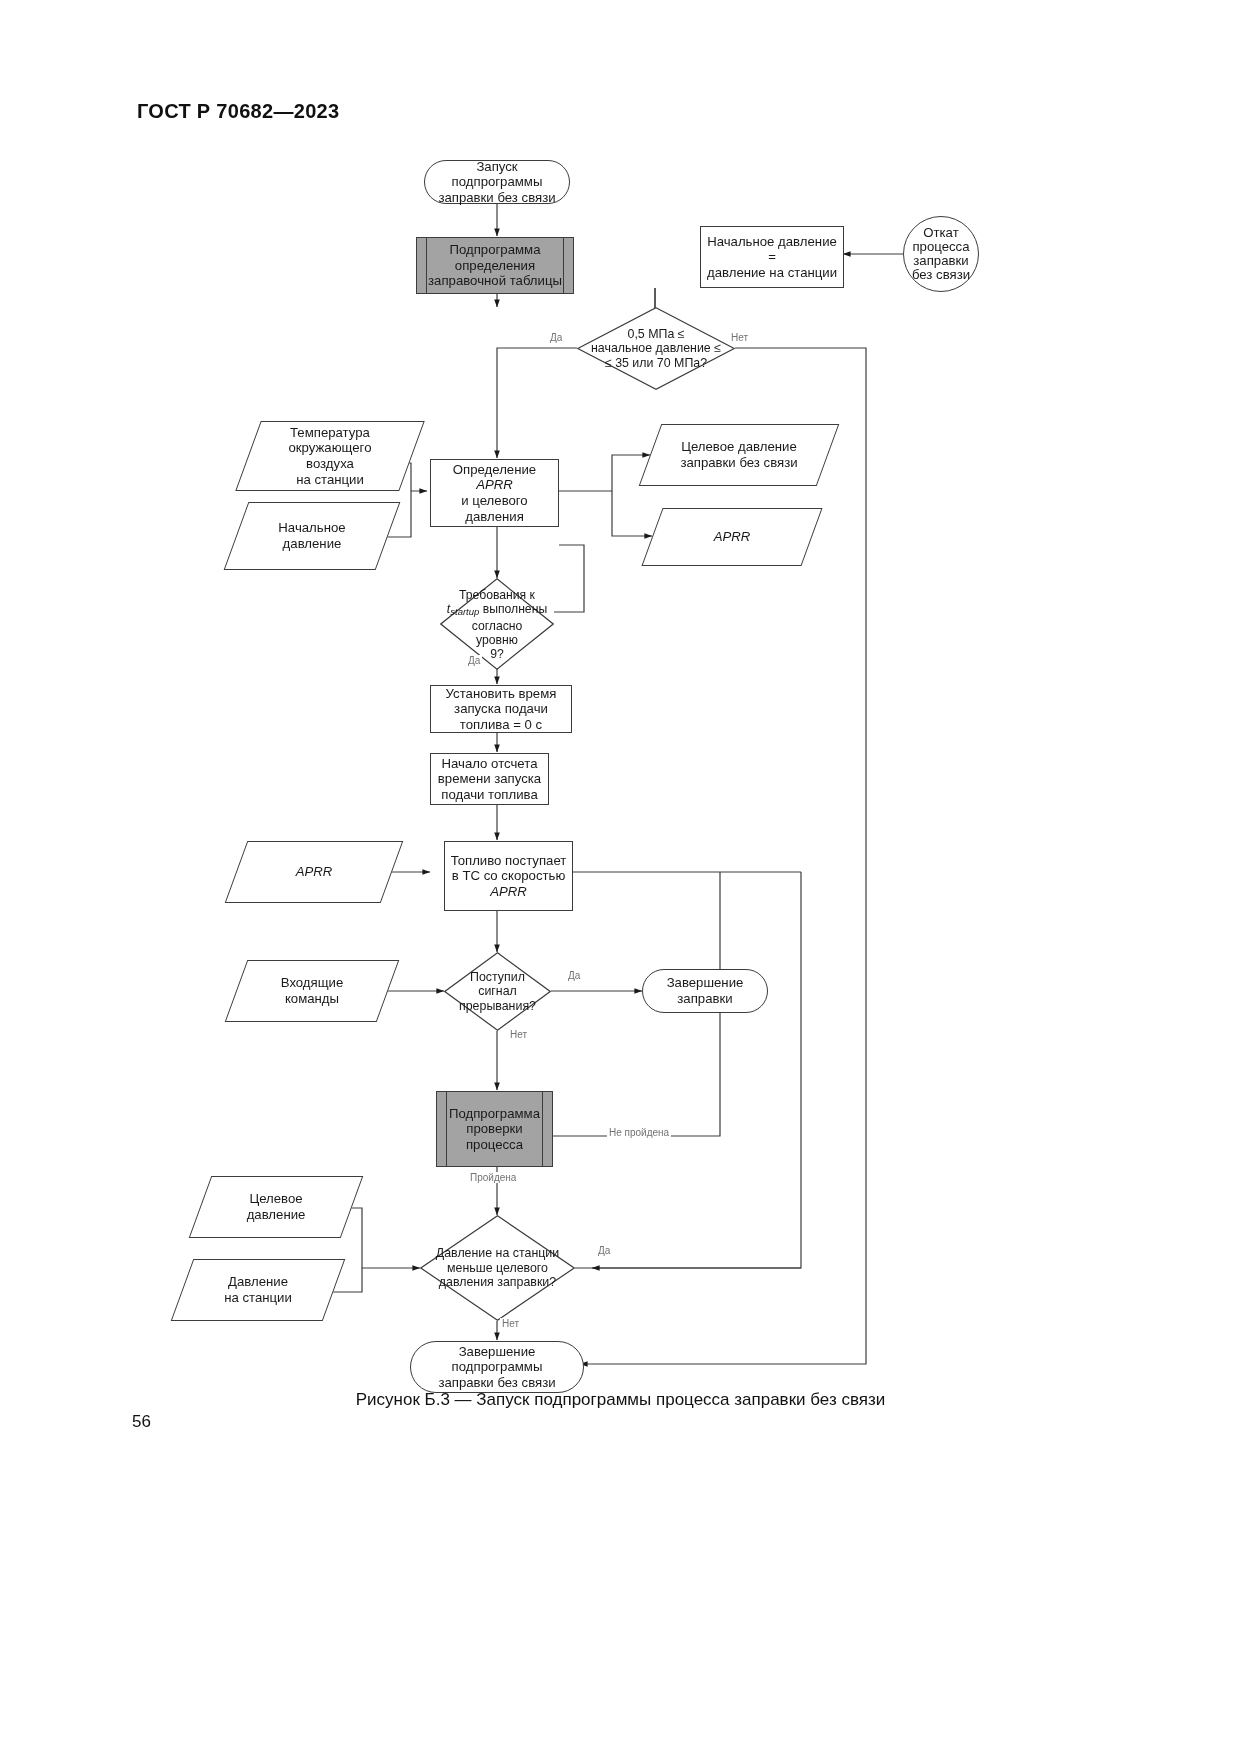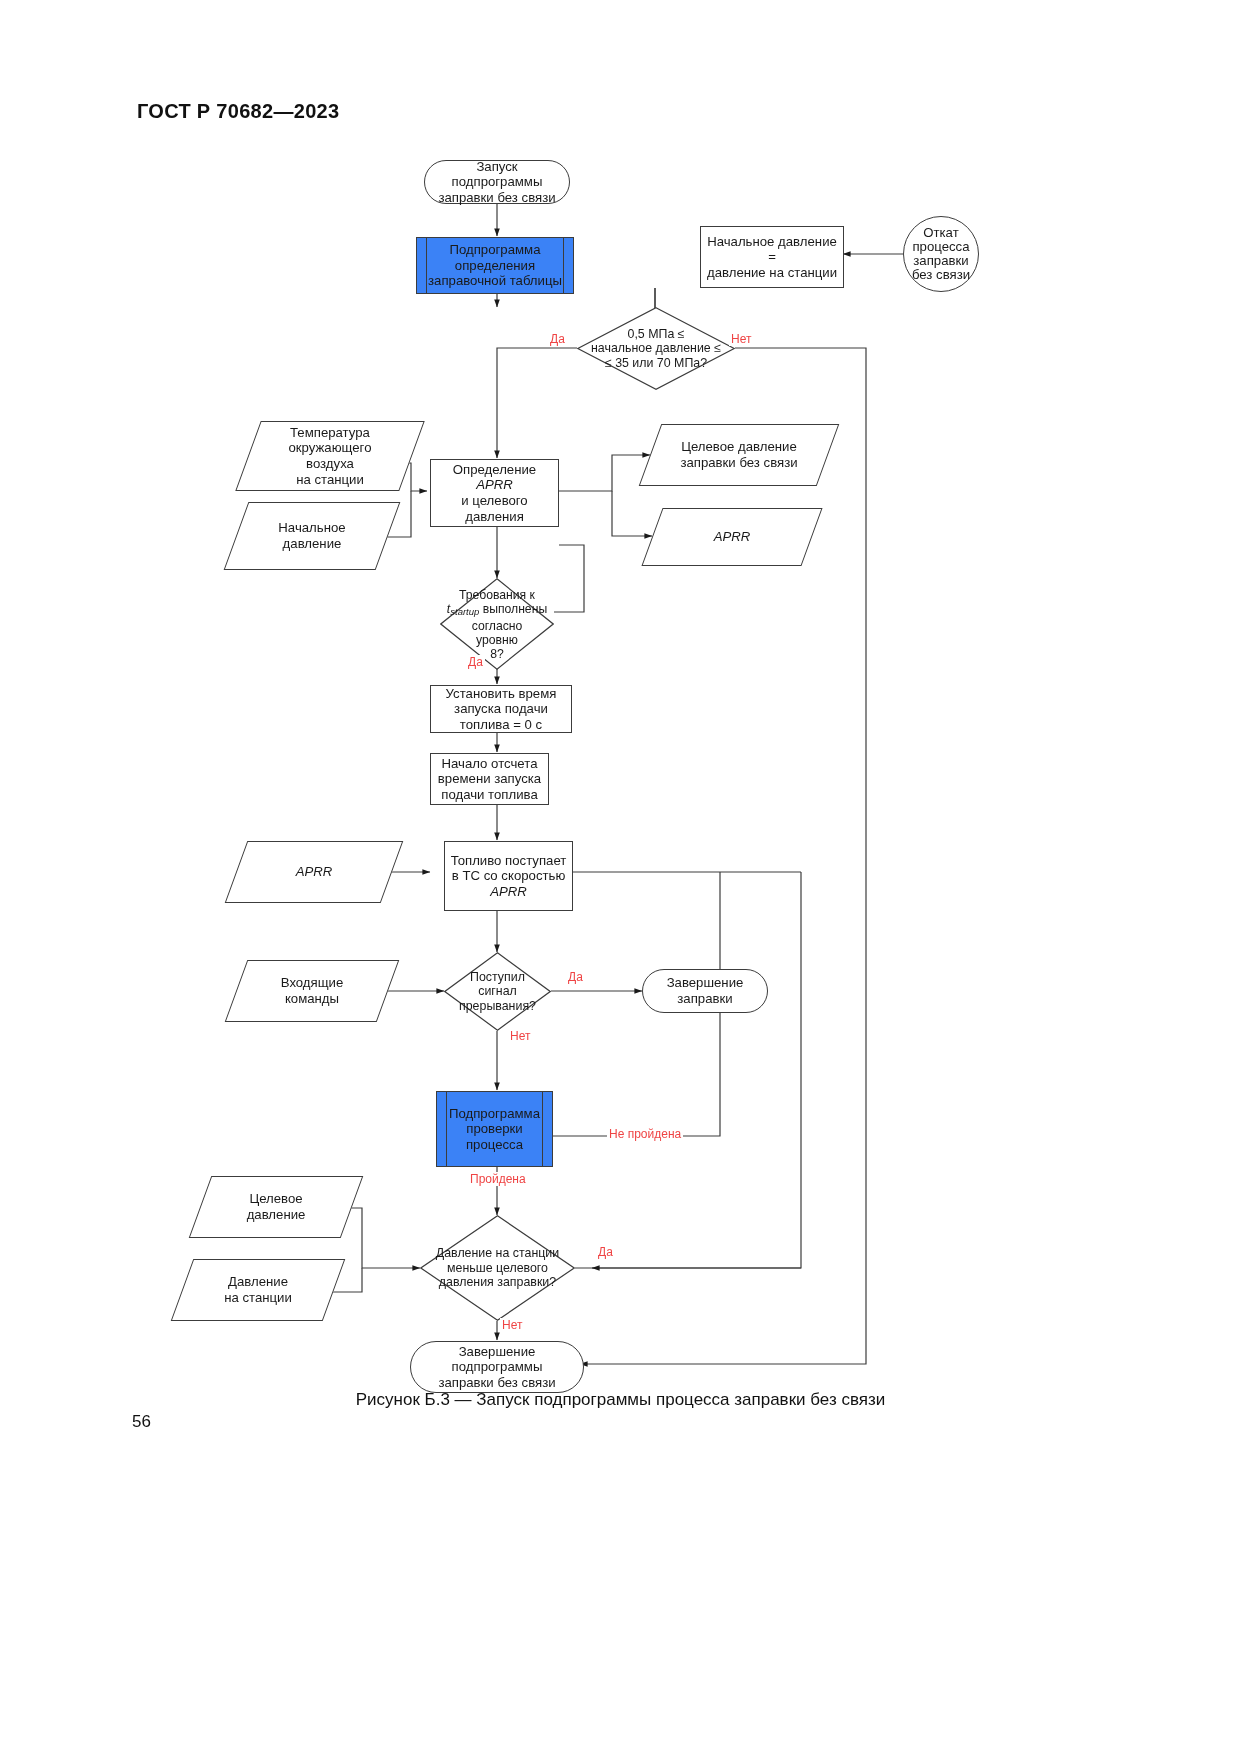--- a/index.html
+++ b/index.html
@@ -31,21 +31,21 @@
 
   .node{position:absolute;box-sizing:border-box;display:flex;
         align-items:center;justify-content:center;text-align:center;}
   .node .txt{
     font-size:13.2px;line-height:15.6px;color:#1a1a1a;
     padding:0 5px;white-space:pre-line;
   }
 
   .proc{border:1.1px solid #3c3c3c;background:#fff;}
 
-  .pre{border:1.1px solid #3c3c3c;background:#3b82f6;}
+  .pre{border:1.1px solid #3c3c3c;background:#a3a3a3;}
   .pre::before,.pre::after{
     content:"";position:absolute;top:0;bottom:0;width:0;
     border-left:1.1px solid #3c3c3c;
   }
   .pre::before{left:9px;}
   .pre::after{right:9px;}
 
   .term{border:1.1px solid #3c3c3c;background:#fff;border-radius:999px;}
 
   .para{background:transparent;}
@@ -58,21 +58,21 @@
   .dec{background:transparent;}
   .dec .dia{
     position:absolute;inset:0;
   }
   .dec .txt{position:relative;z-index:2;}
 
   .it{font-style:italic;}
   .sub{font-size:9.5px;vertical-align:-2px;font-style:italic;}
 
   .edge-label{
-    position:absolute;font-size:12px;color:#ef4444;white-space:nowrap;
+    position:absolute;font-size:10px;color:#737373;white-space:nowrap;
     background:#fff;padding:0 2px;text-align:right;
   }
 </style>
 </head>
 <body>
 
 <div id="page">
 
   <div class="std-header">ГОСТ Р 70682—2023</div>
 
@@ -203,21 +203,21 @@
       <div class="skew"></div>
       <span class="txt it">APRR</span>
     </div>
 
     <div class="node dec" style="left:440px;top:578px;width:114px;height:92px;">
       <svg class="dia" viewBox="0 0 114 92" preserveAspectRatio="none">
         <polygon points="57,0.8 113.2,46 57,91.2 0.8,46" fill="#fff" stroke="#3c3c3c" stroke-width="1.2"></polygon>
       </svg>
       <span class="txt" style="font-size:12.2px;line-height:14px;"><span>Требования к</span><br><span class="it">t</span><span class="sub">startup</span><span> выполнены</span><br><span style="white-space:pre-line">согласно
 уровню
-8?</span></span>
+9?</span></span>
     </div>
     <div class="edge-label" style="left:466px;top:655px;">Да</div>
 
     <div class="node proc" style="left:430px;top:685px;width:142px;height:48px;">
       <span class="txt">Установить время
 запуска подачи
 топлива = 0 с</span>
     </div>
 
     <div class="node proc" style="left:430px;top:753px;width:119px;height:52px;">

